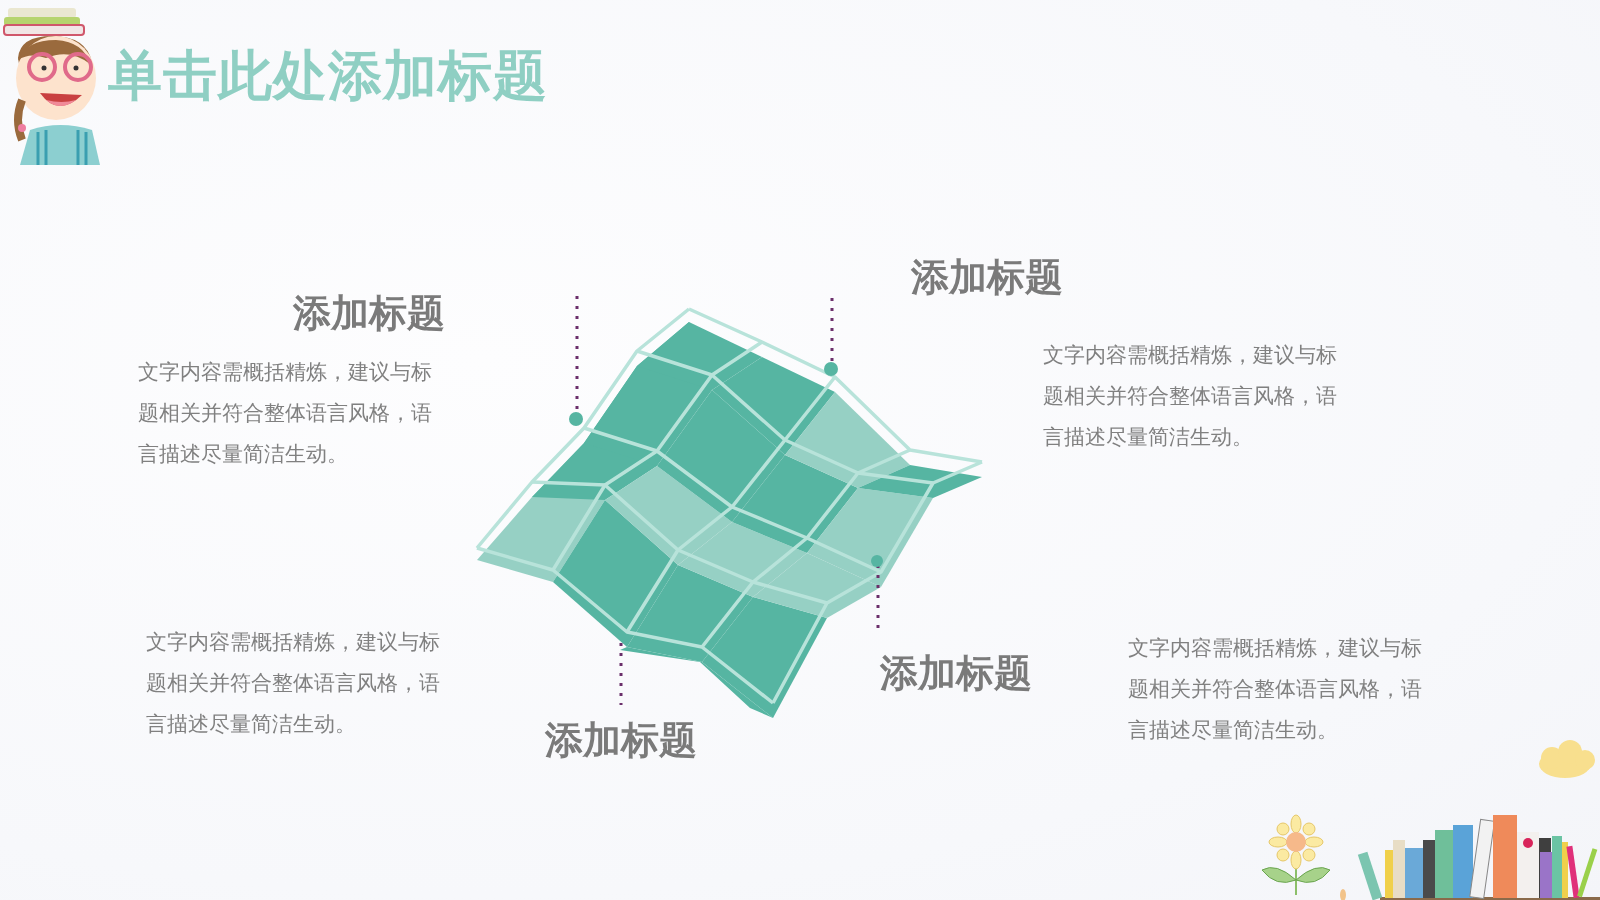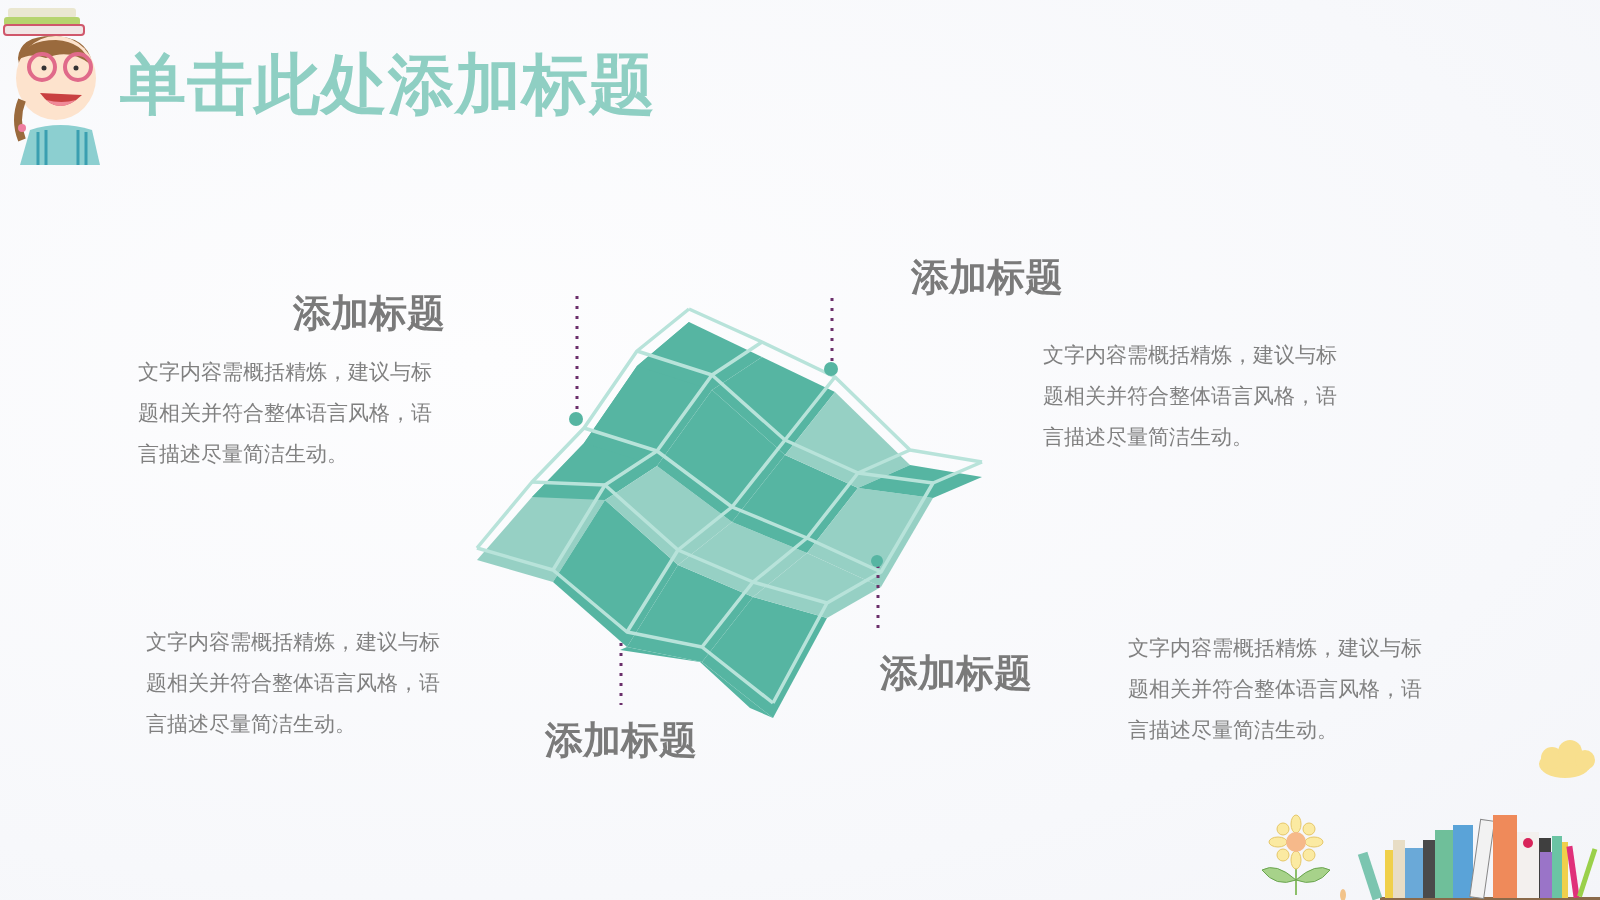--- a/index.html
+++ b/index.html
@@ -4,21 +4,21 @@
 <style>
   html, body { margin:0; padding:0; }
   body {
     width:1600px; height:900px; overflow:hidden; position:relative;
     background:#f9fafc;
     font-family:"DejaVu Sans","Liberation Sans",sans-serif;
   }
   .slide { position:absolute; inset:0; background:
     radial-gradient(ellipse at 30% 40%, #fdfdfe 0%, #f7f8fb 70%, #f4f5f9 100%); }
   .title {
-    position:absolute; left:120px; top:40px; font-size:66px; font-weight:bold;
+    position:absolute; left:108px; top:40px; font-size:54px; font-weight:bold;
     color:#8fcfc3; letter-spacing:1px; white-space:nowrap;
   }
   .block-title {
     position:absolute; font-size:38px; font-weight:bold; color:#7a7a7a; white-space:nowrap;
   }
   .block-text {
     position:absolute; font-size:21px; color:#808080; line-height:41px; width:340px;
   }
   .block-text span { display:block; white-space:nowrap; }
   svg { position:absolute; left:0; top:0; }

